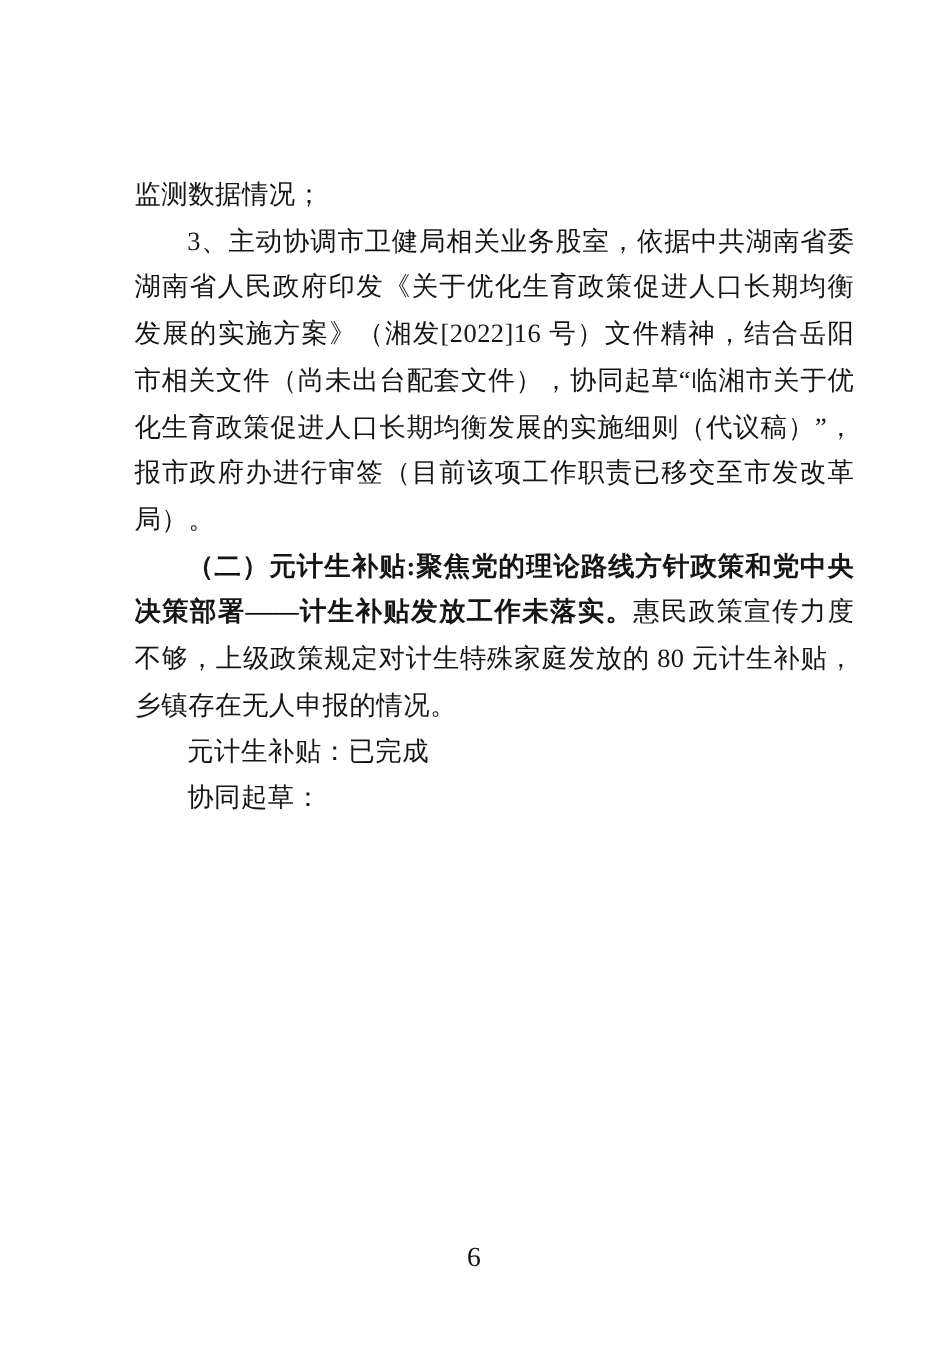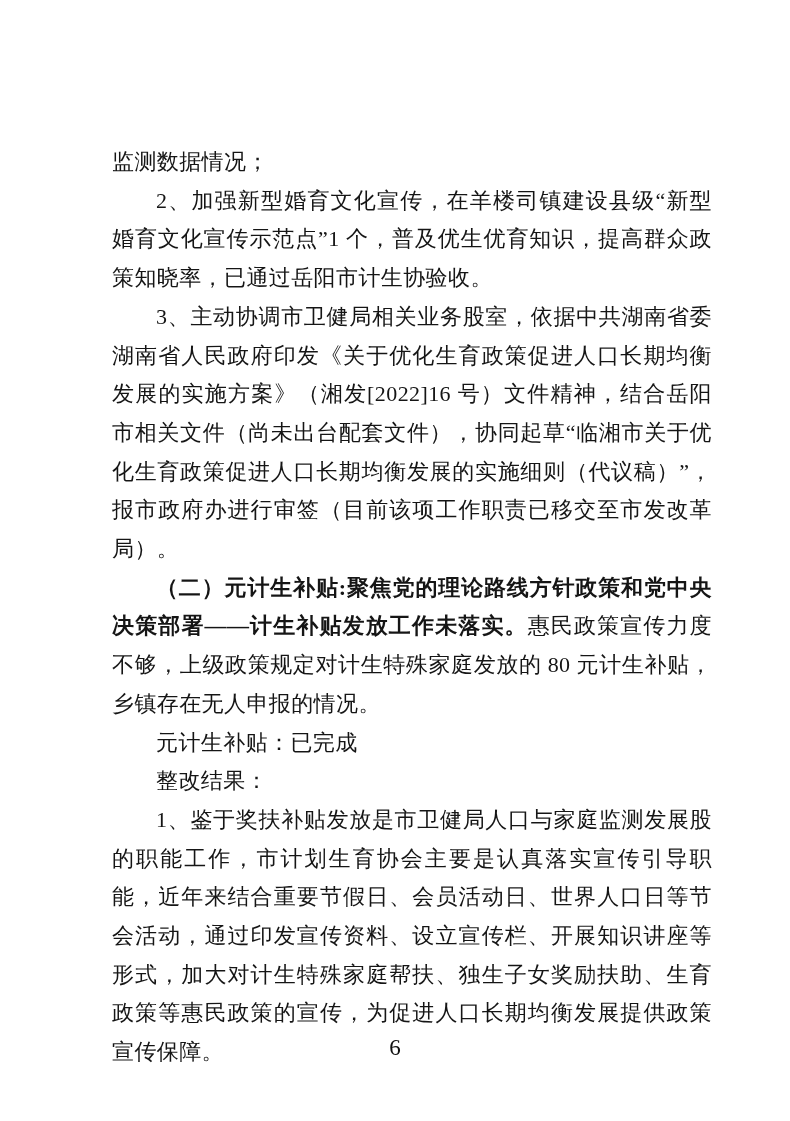--- a/index.html
+++ b/index.html
@@ -37,21 +37,19 @@
     line-height: 34px;
     color: #111111;
   }
 </style>
 </head>
 <body>
 
 <div class="page">
   <div class="doc-body">
       <p class="para"><span>监测数据情况；</span></p>
-      <p class="para indent"><span>2、加强新型婚育文化宣传，在羊楼司镇建设县级“新型婚育文化宣传示范点”1 个，普及优生优育知识，提高群众政策知晓率，已通过岳阳市计生协验收。</span></p>
       <p class="para indent"><span>3、主动协调市卫健局相关业务股室，依据中共湖南省委湖南省人民政府印发《关于优化生育政策促进人口长期均衡发展的实施方案》（湘发[2022]16 号）文件精神，结合岳阳市相关文件（尚未出台配套文件），协同起草“临湘市关于优化生育政策促进人口长期均衡发展的实施细则（代议稿）”，报市政府办进行审签（目前该项工作职责已移交至市发改革局）。</span></p>
       <p class="para indent"><b>（二）元计生补贴:聚焦党的理论路线方针政策和党中央决策部署——计生补贴发放工作未落实。</b><span>惠民政策宣传力度不够，上级政策规定对计生特殊家庭发放的 80 元计生补贴，乡镇存在无人申报的情况。</span></p>
       <p class="para indent"><span>元计生补贴：已完成</span></p>
-      <p class="para indent"><span>整改结果：</span></p>
-      <p class="para indent"><span>1、鉴于奖扶补贴发放是市卫健局人口与家庭监测发展股的职能工作，市计划生育协会主要是认真落实宣传引导职能，近年来结合重要节假日、会员活动日、世界人口日等节会活动，通过印发宣传资料、设立宣传栏、开展知识讲座等形式，加大对计生特殊家庭帮扶、独生子女奖励扶助、生育政策等惠民政策的宣传，为促进人口长期均衡发展提供政策宣传保障。</span></p>
+      <p class="para indent"><span>协同起草：</span></p>
     </div>
   <div class="page-number">6</div>
 </div>
 
 </body></html>

